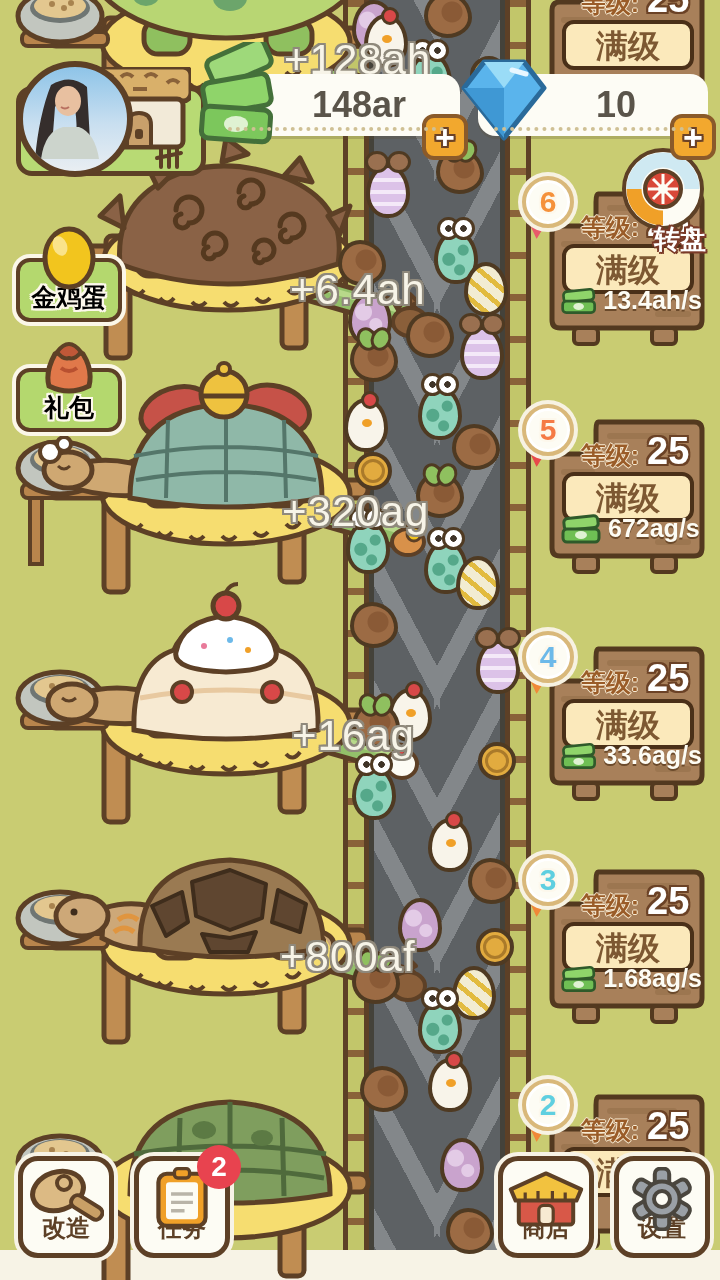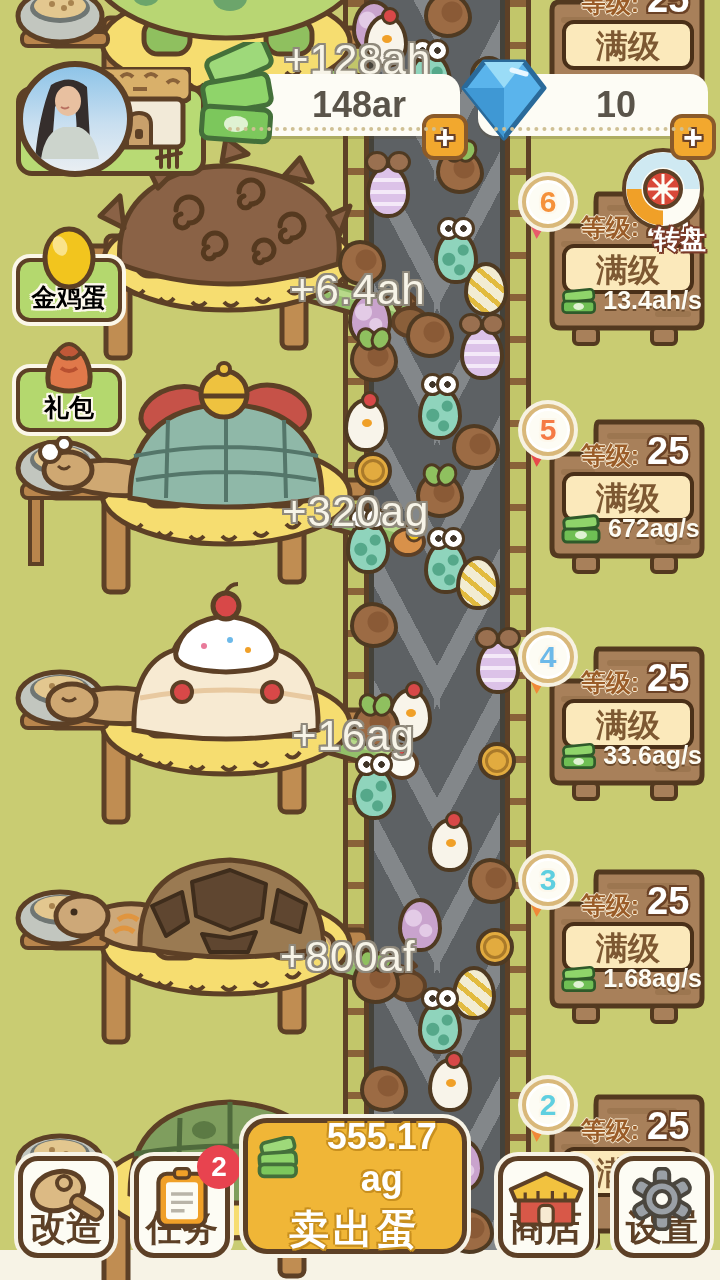--- a/index.html
+++ b/index.html
@@ -107,21 +107,21 @@
   .wheel{position:absolute;left:620px;top:146px;width:86px;z-index:7;text-align:right;cursor:pointer}
   .wheel .lbl{display:block;margin-top:-14px;font-size:26px;font-weight:bold;color:#fff}
 
   
   .bottom-strip{position:absolute;left:0;top:1250px;width:720px;height:30px;background:#f7f3e6;z-index:3}
   .bbar{position:absolute;inset:0;z-index:8;pointer-events:none}
   .bbar>*{pointer-events:auto}
   .sq-btn{position:absolute;top:1156px;width:96px;height:102px;background:#fdfcf4;border:5px solid #5d4026;
     border-radius:20px;box-shadow:0 0 0 4px #f7f3e6;box-sizing:border-box;cursor:pointer;
     display:flex;flex-direction:column;align-items:center;justify-content:flex-end}
-  .sq-btn .lbl{font-size:36px;font-weight:bold;color:#5d4026;line-height:1.2;margin-bottom:4px}
+  .sq-btn .lbl{font-size:24px;font-weight:bold;color:#5d4026;line-height:1.2;margin-bottom:10px}
   .sq-btn svg{position:absolute;top:6px;left:50%;transform:translateX(-50%)}
   .task-badge{position:absolute;right:-16px;top:-16px;width:44px;height:44px;background:#e8434f;
     border-radius:50%;color:#fff;font-size:28px;font-weight:bold;display:flex;align-items:center;justify-content:center}
   .sell-btn{position:absolute;left:243px;top:1118px;width:224px;height:136px;background:#f0b637;
     border:5px solid #5d4026;border-radius:24px;box-shadow:0 0 0 4px #f7f3e6;box-sizing:border-box;
     cursor:pointer;font-family:inherit;display:flex;flex-direction:column;align-items:center;justify-content:center;gap:2px}
   .sell-amount{display:flex;align-items:center;gap:6px;font-size:36px;font-weight:bold;color:#fff}
   .sell-action{font-size:40px;font-weight:bold;color:#fff;letter-spacing:4px}
 </style>
 </head>
@@ -668,33 +668,20 @@
     <svg width="64" height="64" viewBox="0 0 72 76">
       <rect x="8" y="8" width="56" height="62" rx="10" fill="#f0a028" stroke="#5d4026" stroke-width="5"></rect>
       <rect x="17" y="18" width="38" height="44" rx="4" fill="#fdfcf4"></rect>
       <path d="M23,32 h26 M23,42 h26 M23,52 h16" stroke="#b9b4a8" stroke-width="4"></path>
       <rect x="27" y="2" width="18" height="11" rx="4" fill="#f0a028" stroke="#5d4026" stroke-width="4"></rect>
     </svg>
     <span class="lbl">任务</span>
     <span class="task-badge">2</span>
   </div>
 
-  <button class="sell-btn">
-    <span class="sell-amount">
-      <svg width="52" height="44" viewBox="0 0 52 44">
-        <g stroke="#44703a" stroke-width="4">
-          <rect x="8" y="2" width="36" height="15" rx="5" fill="#9ed97a" transform="rotate(-14 26 9)"></rect>
-          <rect x="6" y="16" width="40" height="16" rx="5" fill="#8fd46a" transform="rotate(-4 26 24)"></rect>
-          <rect x="6" y="29" width="40" height="13" rx="5" fill="#7cc75c"></rect>
-        </g>
-      </svg>
-      <span class="o-gold">555.17 ag</span>
-    </span>
-    <span class="sell-action o-gold">卖出蛋</span>
-  </button>
 
   <div class="sq-btn" style="left:498px">
     <svg width="80" height="64" viewBox="0 0 100 72">
       <rect x="16" y="32" width="68" height="36" rx="4" fill="#d85848" stroke="#5d4026" stroke-width="5"></rect>
       <path d="M6,24 L50,4 L94,24 L88,38 L12,38 Z" fill="#f2c23f" stroke="#5d4026" stroke-width="5" stroke-linejoin="round"></path>
       <path d="M24,28 V36 M40,26 V36 M58,26 V36 M74,28 V36" stroke="#5d4026" stroke-width="4"></path>
       <rect x="41" y="44" width="18" height="24" rx="6" fill="#f7ead2" stroke="#5d4026" stroke-width="4"></rect>
     </svg>
     <span class="lbl">商店</span>
   </div>

